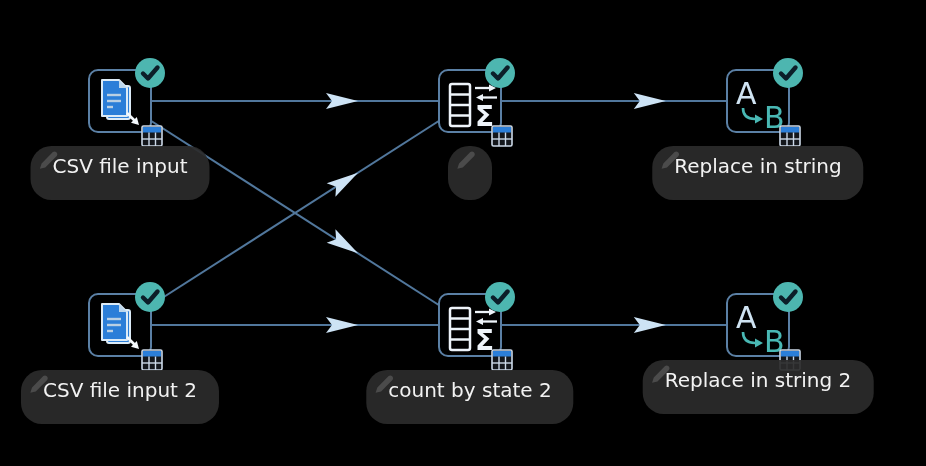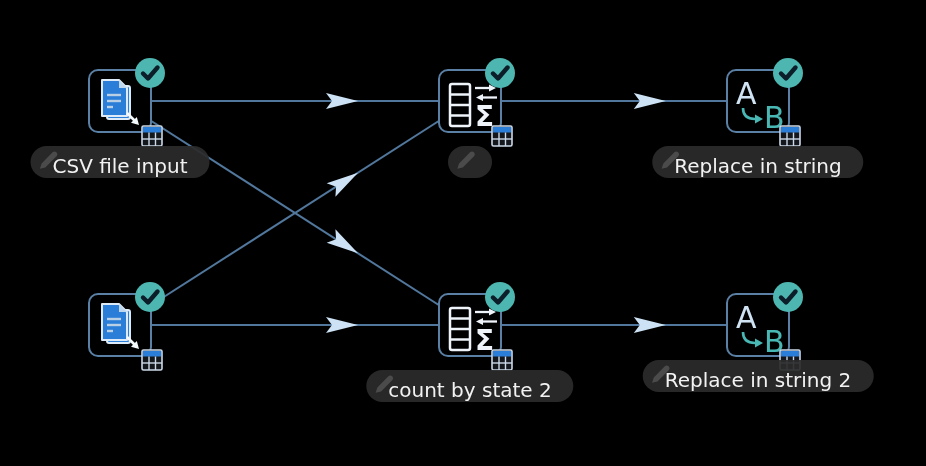--- a/index.html
+++ b/index.html
@@ -6,21 +6,21 @@
   .canvas{position:relative;width:926px;height:466px;background:#000;overflow:hidden;
           font-family:"DejaVu Sans","Liberation Sans",sans-serif;}
   #wires{position:absolute;left:0;top:0;z-index:0;}
   .node{position:absolute;width:64px;height:64px;box-sizing:border-box;z-index:2;
         background:#000;border:2px solid #5b80a5;border-radius:10px;}
   .node-icon{position:absolute;left:0;top:0;}
   .badge{position:absolute;top:-13px;right:-15px;width:30px;height:30px;border-radius:50%;
          background:#4db6b0;z-index:3;}
   .badge svg{position:absolute;left:0;top:0;}
   .mini-grid{position:absolute;bottom:-16px;right:-13px;width:22px;height:22px;z-index:3;}
-  .pill{position:absolute;transform:translateX(-50%);height:32px;line-height:40px;
+  .pill{position:absolute;transform:translateX(-50%);height:54px;line-height:40px;
         padding:0 22px;border-radius:21px;background:rgba(43,43,43,0.93);
         color:#f2f2f2;font-size:20px;white-space:nowrap;z-index:4;}
   .pencil{position:absolute;left:5px;top:1px;width:26px;height:26px;opacity:.95;}
 </style>
 </head>
 <body>
 
 <div class="canvas">
   <svg id="wires" width="926" height="466">
       <line x1="120" y1="101" x2="470" y2="101" stroke="#51779c" stroke-width="2"></line>
@@ -211,20 +211,26 @@
     <svg class="pencil" viewBox="0 0 24 24">
         <path d="M4 20 l1.6-4.8 L16 4.6 a2.6 2.6 0 0 1 3.6 3.6 L9 19 z" fill="#4d4d4d"></path>
       </svg>
   </div>
   <div class="pill" style="left: 758px; top: 146px;">
     <svg class="pencil" viewBox="0 0 24 24">
         <path d="M4 20 l1.6-4.8 L16 4.6 a2.6 2.6 0 0 1 3.6 3.6 L9 19 z" fill="#4d4d4d"></path>
       </svg>
     <span>Replace in string</span>
   </div>
+  <div class="pill" style="left: 120px; top: 370px;">
+    <svg class="pencil" viewBox="0 0 24 24">
+        <path d="M4 20 l1.6-4.8 L16 4.6 a2.6 2.6 0 0 1 3.6 3.6 L9 19 z" fill="#4d4d4d"></path>
+      </svg>
+    <span>CSV file input 2</span>
+  </div>
   <div class="pill" style="left: 470px; top: 370px;">
     <svg class="pencil" viewBox="0 0 24 24">
         <path d="M4 20 l1.6-4.8 L16 4.6 a2.6 2.6 0 0 1 3.6 3.6 L9 19 z" fill="#4d4d4d"></path>
       </svg>
     <span>count by state 2</span>
   </div>
   <div class="pill" style="left: 758px; top: 360px;">
     <svg class="pencil" viewBox="0 0 24 24">
         <path d="M4 20 l1.6-4.8 L16 4.6 a2.6 2.6 0 0 1 3.6 3.6 L9 19 z" fill="#4d4d4d"></path>
       </svg>

